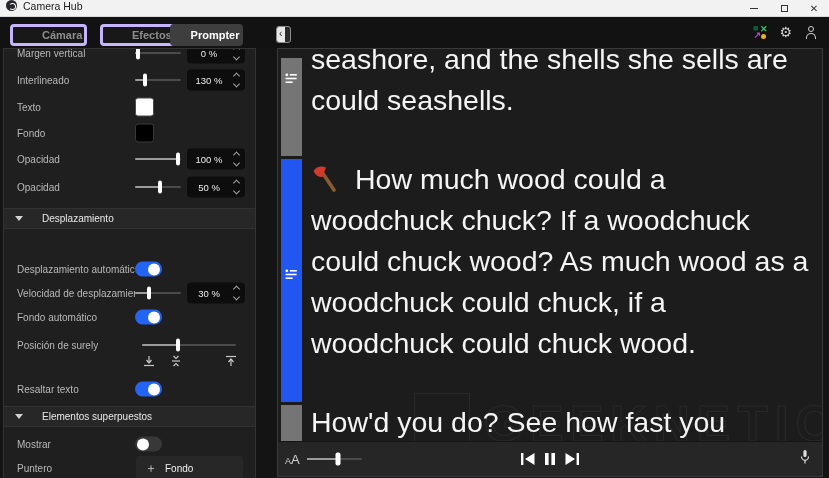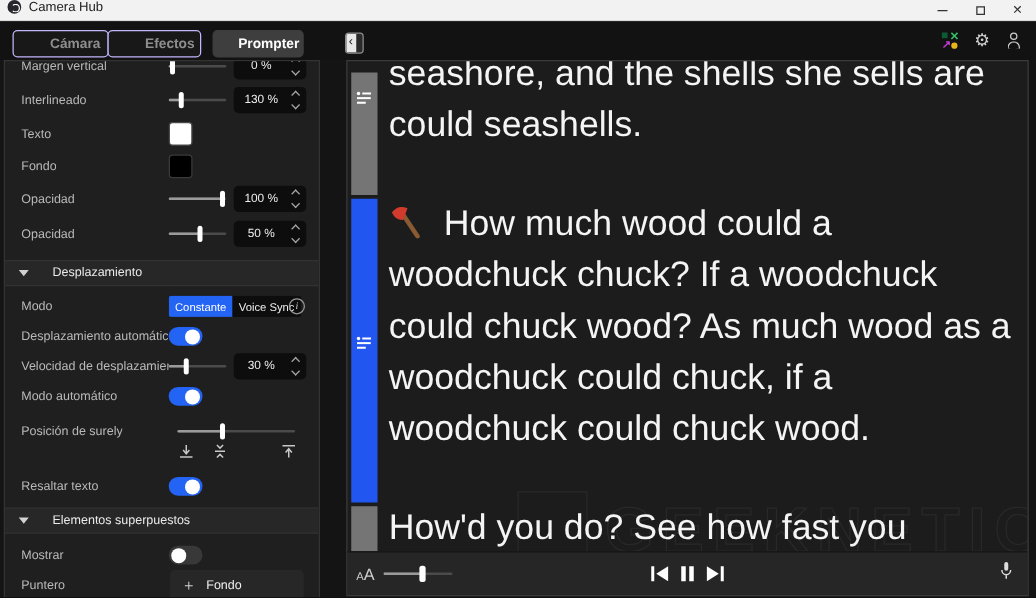--- a/index.html
+++ b/index.html
@@ -18,26 +18,26 @@
   .app-logo { width:11px; height:11px; border-radius:50%; background:#26262c; position:relative; margin-right:6px; }
   .app-logo::after { content:""; position:absolute; left:2.5px; top:2.5px; width:5px; height:5px; border:1px solid #fff; border-radius:50%; border-left-color:transparent; }
   .title-text { font-size:10.5px; color:#1b1b1b; }
   .win-controls { position:absolute; right:0; top:0; height:17px; display:flex; }
   .win-btn { width:30px; height:17px; display:flex; align-items:center; justify-content:center; color:#333; }
   .glyph-min { width:8px; height:1px; background:#333; }
   .glyph-max { width:7px; height:7px; border:1px solid #333; }
   .glyph-close { font-size:10px; line-height:1; color:#333; }
   
   .topbar { position:absolute; left:0; top:17px; right:0; height:31px; background:#121212; }
-  .tab { position:absolute; top:7px; height:22px; border-radius:4px; display:flex; align-items:center; gap:17px; padding:0 12px; background:#181818; border:1px solid #c4b5fd; }
+  .tab { position:absolute; top:7px; height:22px; border-radius:4px; display:flex; align-items:center; gap:17px; padding:0 12px; background:#181818; border:3px solid #c4b5fd; }
   .tab .tlabel { font-size:11px; color:#8e8e8e; font-weight:bold; }
   .tab.active { background:#3e3e3e; border-color:#3e3e3e;justify-content:center; }
   .tab.active .tlabel { color:#fff; }
   .tab-camera { left:10px; width:77px; }
-  .tab-effects { left:86px; width:75px; }
+  .tab-effects { left:100px; width:75px; }
   .tab-prompter { left:170px; width:73px; }
   .collapse-icon { position:absolute; left:276px; top:9px; width:15px; height:17px; border-radius:3px; background:#2a2a2a; border:1px solid #8d8d8d; overflow:hidden; }
   .collapse-icon::before { content:""; position:absolute; left:0; top:0; bottom:0; width:8px; background:#e8e8e8; }
   .collapse-icon::after { content:"‹"; position:absolute; left:2px; top:1px; font-size:10px; color:#222; }
   .top-right { position:absolute; right:12px; top:8px; display:flex; align-items:center; gap:12px; }
   .mk-icon { position:relative; width:14px; height:13px; }
   .mk-icon .mk-a { position:absolute; left:0; top:0; width:5px; height:5px; background:#0a5c36; clip-path:polygon(0 0,100% 0,100% 100%,0 100%); }
   .mk-icon .mk-x { position:absolute; right:0; top:-1px; color:#35c26a; font-size:9px; font-weight:bold; line-height:1; }
   .mk-icon .mk-ar { position:absolute; left:0; bottom:-1px; color:#c13bd6; font-size:9px; font-weight:bold; line-height:1; }
   .mk-icon .mk-dot { position:absolute; right:1px; bottom:0; width:5px; height:5px; border-radius:50%; background:#e8b417; }
@@ -227,28 +227,20 @@
             <span class="chev down"></span>
           </span>
         </div>
     </div>
 
     <div class="sec-header" style="top:159px">
       <span class="tri-down"></span>
       <span class="sec-title">Desplazamiento</span>
     </div>
 
-    <div class="srow" style="top:184px">
-      <span class="slabel">Modo</span>
-      <div class="segmented">
-        <span class="seg sel">Constante</span>
-        <span class="seg unsel">Voice Sync</span>
-      </div>
-      <div class="info-circle">i</div>
-    </div>
 
     <div class="srow" style="top:208px">
       <span class="slabel">Desplazamiento automático</span>
       <div class="toggle on">
           <div class="knob"></div>
         </div>
     </div>
 
     <div class="srow" style="top:232px">
       <span class="slabel">Velocidad de desplazamiento</span>
@@ -259,21 +251,21 @@
       <div class="stepper">
           <span class="val">30 %</span>
           <span class="chevcol">
             <span class="chev up"></span>
             <span class="chev down"></span>
           </span>
         </div>
     </div>
 
     <div class="srow" style="top:256px">
-      <span class="slabel">Modo automático</span>
+      <span class="slabel">Fondo automático</span>
       <div class="toggle on">
           <div class="knob"></div>
         </div>
     </div>
 
     <div class="srow" style="top:284px">
       <span class="slabel">Posición de surely</span>
       <div class="slider wide">
           <div class="fill" style="width: 38%;"></div>
           <div class="thumb" style="left: 38%;"></div>

